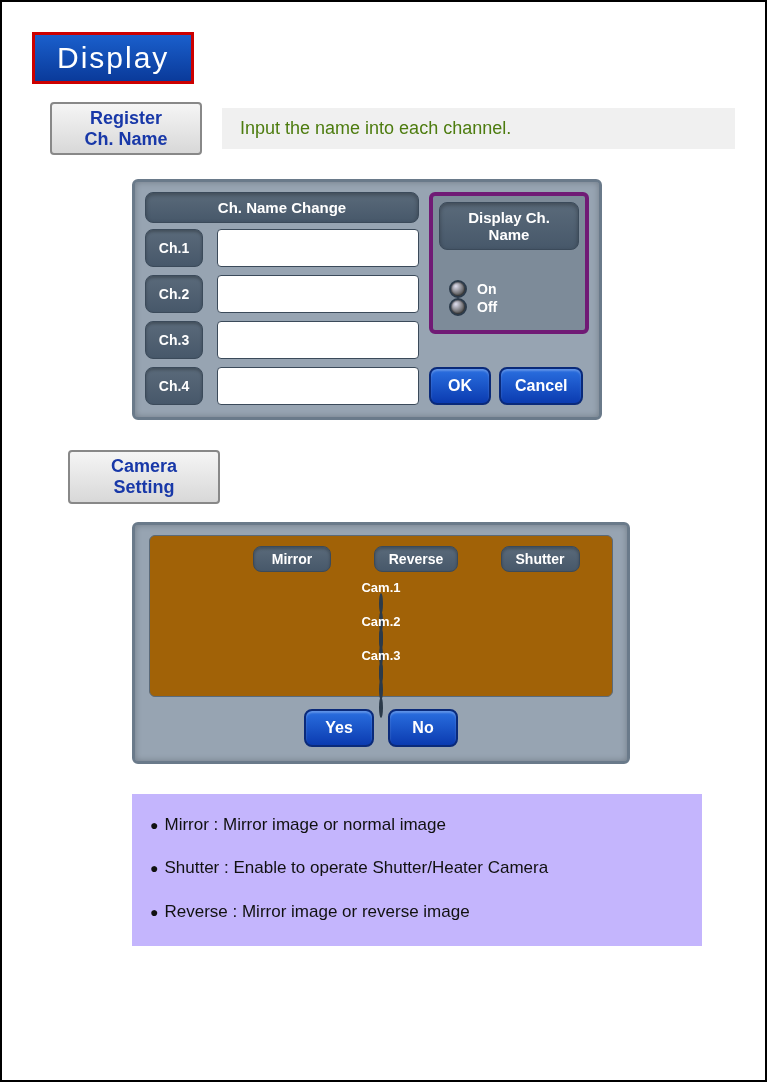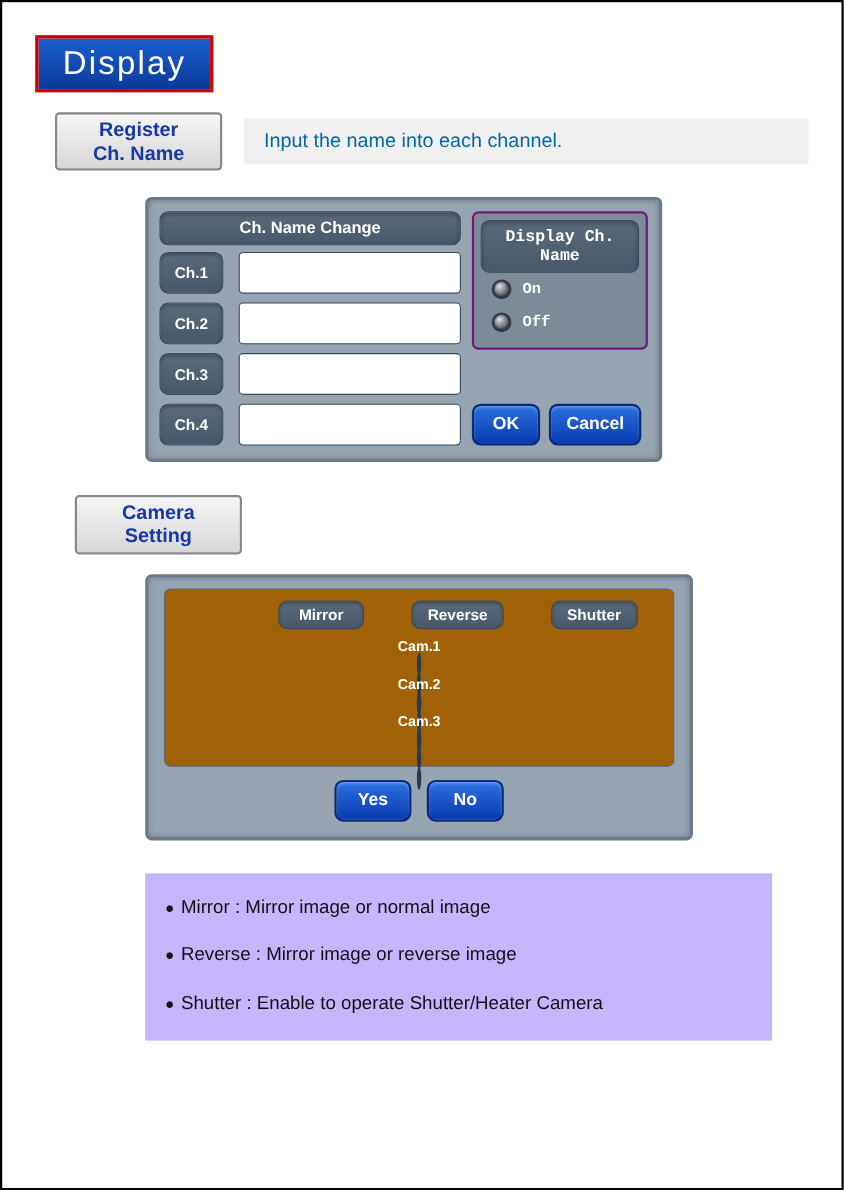--- a/index.html
+++ b/index.html
@@ -39,21 +39,21 @@
   }
   .row1 {
     display: flex;
     align-items: center;
     margin-bottom: 24px;
   }
   .desc-bar {
     background: #f0f0f0;
     padding: 10px 18px;
     font-size: 18px;
-    color: #0369a1;
+    color: #4d7c0f;
     flex: 1;
     margin-left: 20px;
   }
   
   .dialog {
     margin: 0 auto 30px auto;
     background: #97a4b2;
     border: 3px solid #6a7a8a;
     border-radius: 6px;
     box-shadow: inset 0 0 6px rgba(0,0,0,.25);
@@ -116,29 +116,28 @@
   }
   .chname-right {
     width: 160px;
     display: flex;
     flex-direction: column;
   }
   .display-chname-panel {
     background: #7d8b99;
     border-radius: 6px;
     padding: 6px 6px 14px 6px;
-    border: 2px solid #701a75;
+    border: 4px solid #701a75;
     flex: 0 0 auto;
-    font-family: Liberation Mono, monospace;
   }
   .radio-list {
     padding: 6px 4px 0 10px;
     display: flex;
     flex-direction: column;
-    gap: 12px;
+    margin-top: 24px;
   }
   .radio-row {
     display: flex; align-items: center; gap: 10px;
     color: #fff;
     font-size: 14px;
     font-weight: bold;
   }
   .radio-dot {
     width: 18px; height: 18px;
     border-radius: 50%;
@@ -334,18 +333,18 @@
   </div>
   <div class="yes-no">
     <div class="btn-blue" style="min-width:70px;">Yes</div>
     <div class="btn-blue" style="min-width:70px;">No</div>
   </div>
 </div>
 
 
 <div class="notes">
   <p><span class="bullet">●</span><span>Mirror : Mirror image or normal image</span></p>
+  <p><span class="bullet">●</span><span>Shutter : Enable to operate Shutter/Heater Camera</span></p>
   <p><span class="bullet">●</span><span>Reverse : Mirror image or reverse image</span></p>
-  <p><span class="bullet">●</span><span>Shutter : Enable to operate Shutter/Heater Camera</span></p>
 </div>
 
 
 
 
 </body></html>

